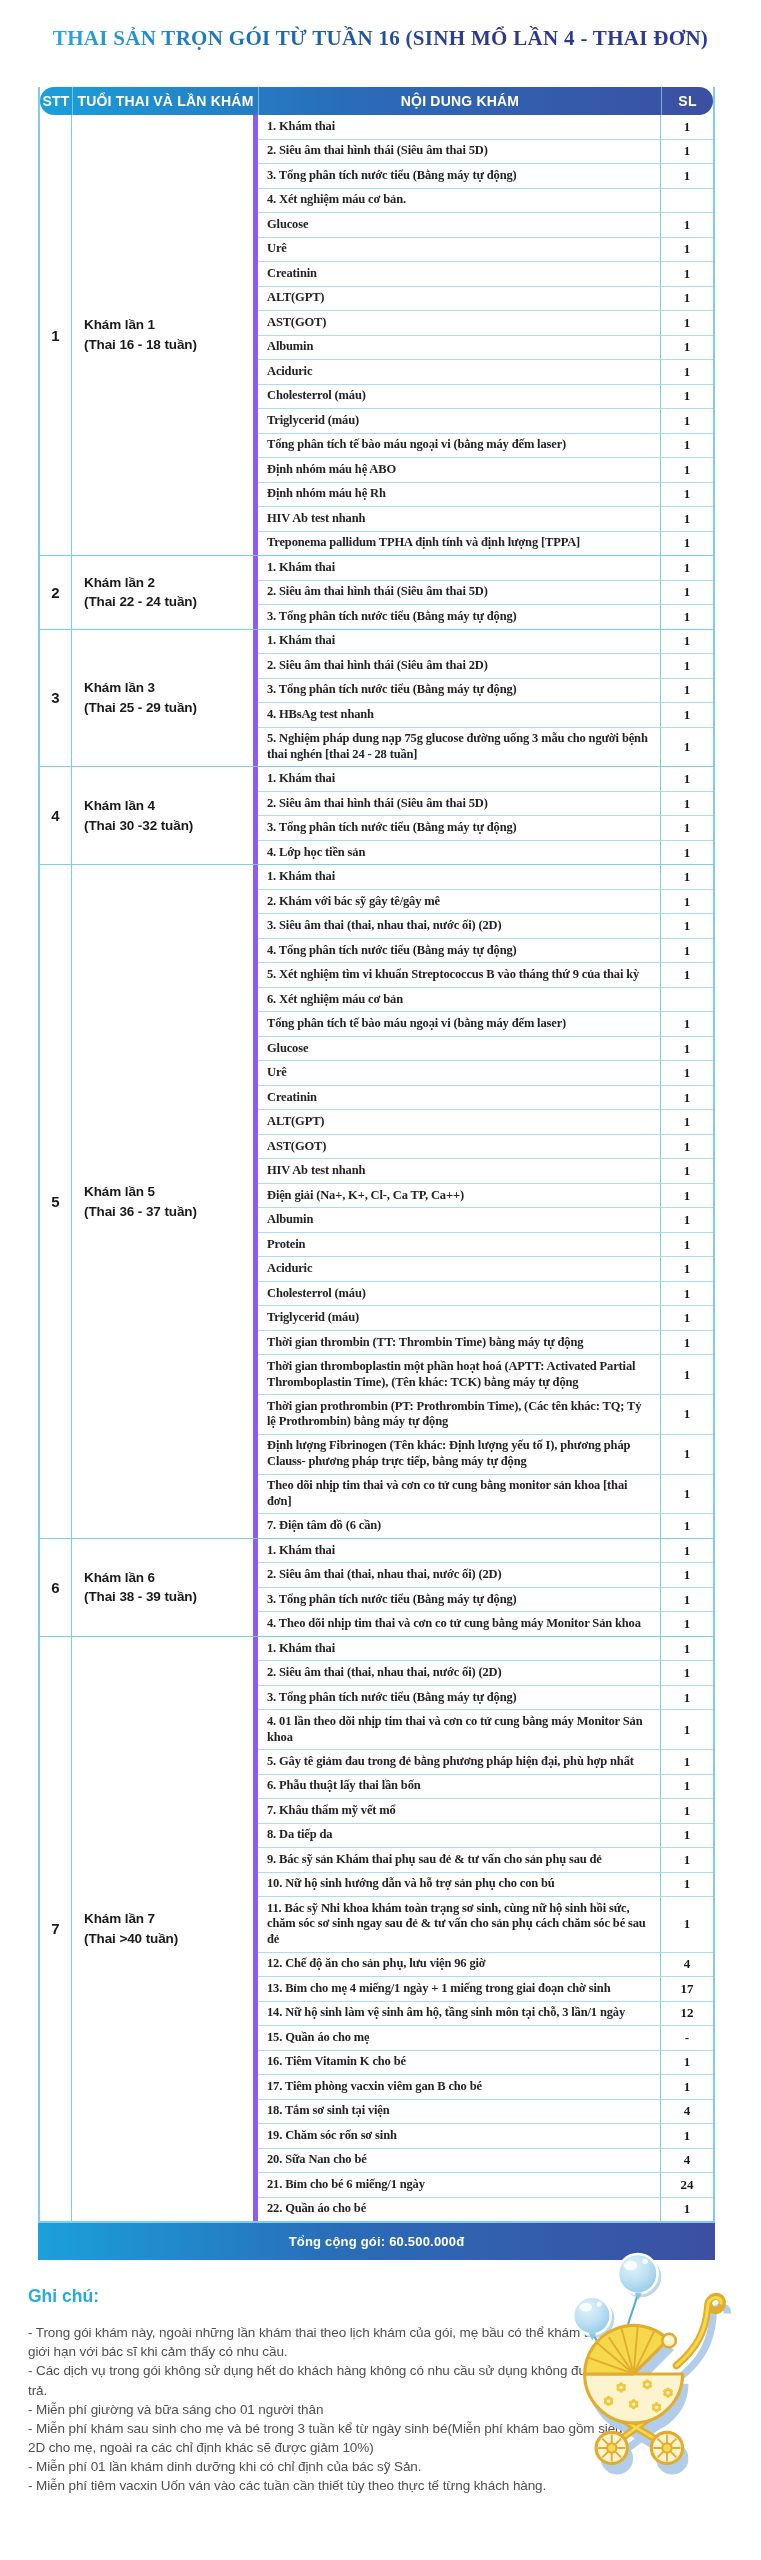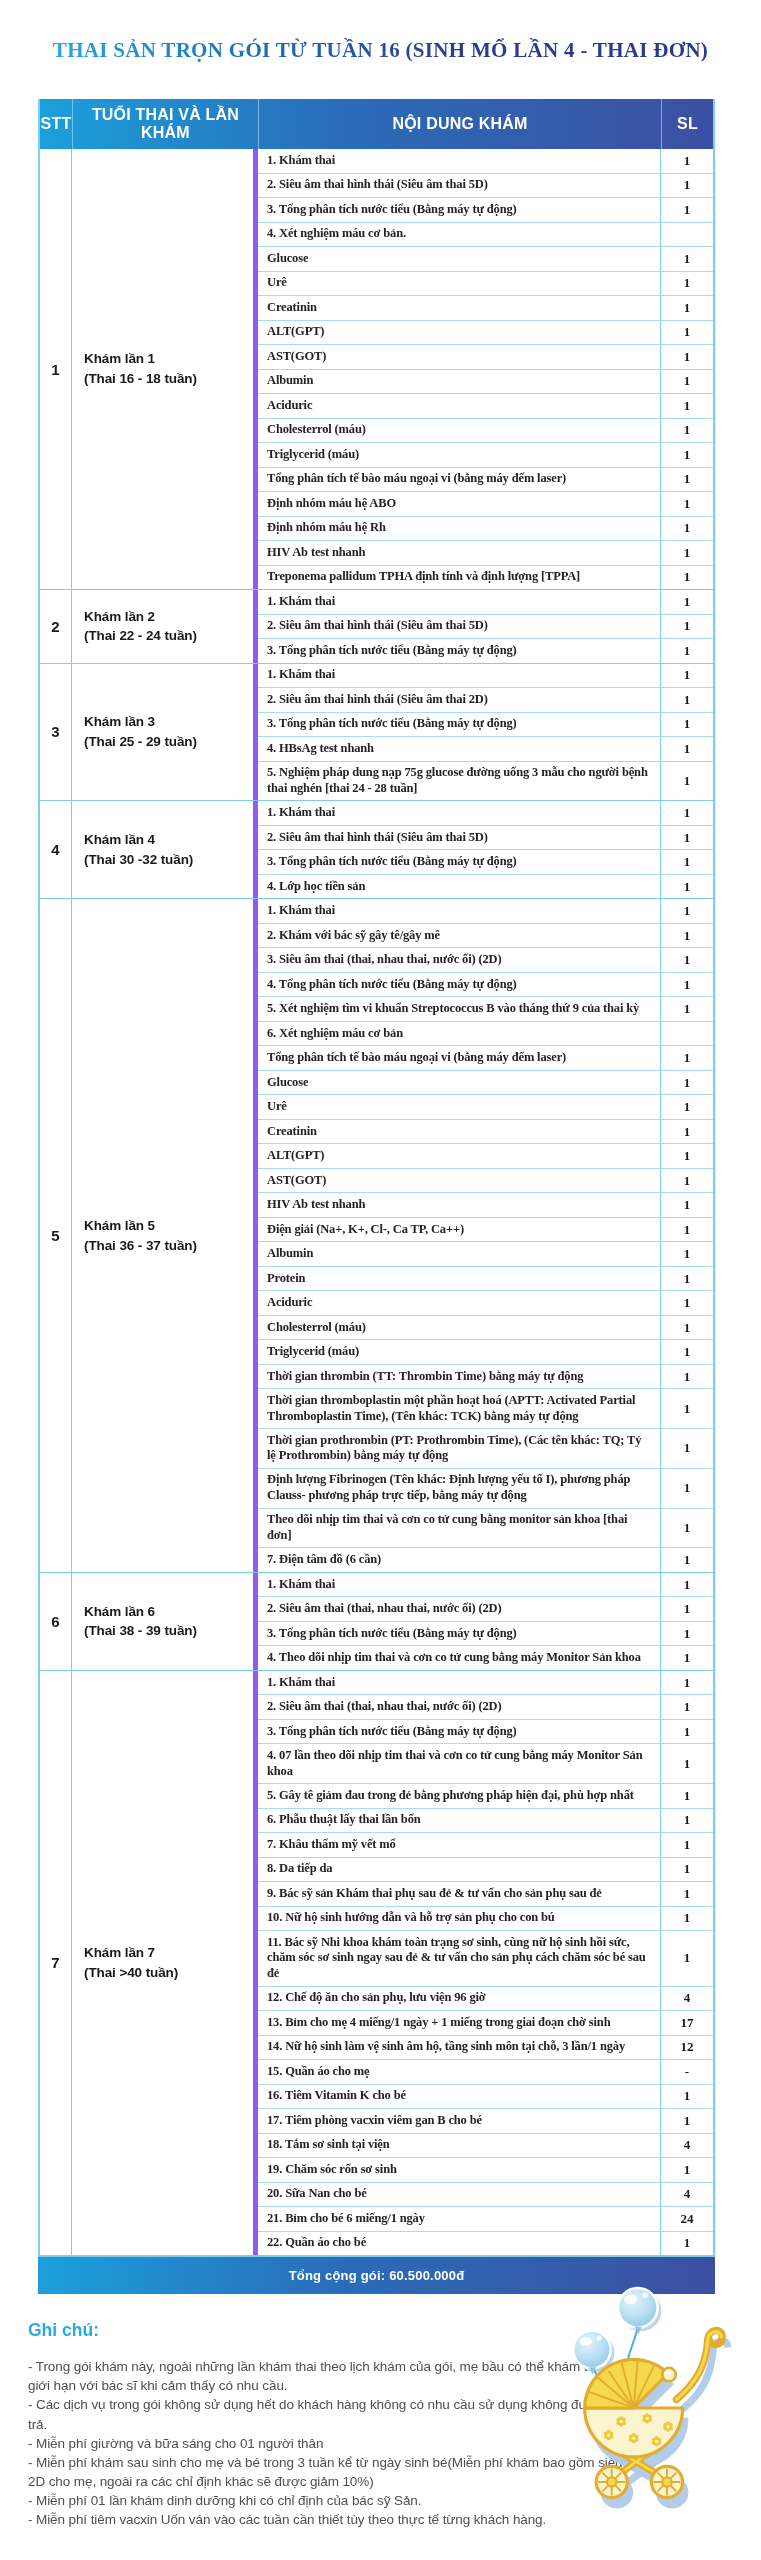--- a/index.html
+++ b/index.html
@@ -4,38 +4,38 @@
 <style>
   html,body{margin:0;padding:0;}
   body{
     width:761px;height:2560px;overflow:hidden;background:#ffffff;position:relative;
     font-family:"Liberation Sans",sans-serif;
     -webkit-font-smoothing:antialiased;
   }
   .page{padding-top:22px;}
   .title{
     text-align:center;font-family:"Liberation Serif",serif;font-weight:bold;
-    font-size:21px;letter-spacing:.3px;margin:16px 10px;color:#2B3990;
+    font-size:21px;letter-spacing:.3px;margin:4px 10px;color:#2B3990;
   }
   @supports (-webkit-background-clip: text){
     .title{
       background:linear-gradient(90deg,#29ABE2 4%,#1B75BC 30%,#2B3990 62%,#2B3990 100%);
       -webkit-background-clip:text;background-clip:text;
       -webkit-text-fill-color:transparent;
     }
   }
   .pkg-table{
     margin:36px 46px 0 38px;
     border:2px solid #7ECDEF;
     border-top:none;
   }
   .thead{
-    display:flex;height:50px;
+    display:flex;height:28px;
     background:linear-gradient(90deg,#1BA0DB 0%,#2A6CB8 45%,#3C4FA2 100%);
-    color:#fff;font-weight:bold;font-size:16px;letter-spacing:.2px;
+    color:#fff;font-weight:bold;font-size:14px;letter-spacing:.2px;border-radius:14px;
   }
   .th{display:flex;align-items:center;justify-content:center;text-align:center;box-sizing:border-box;}
   .th + .th{border-left:1px solid rgba(160,220,246,.65);}
   .col-stt{width:32px;flex:0 0 auto;}
   .col-visit{width:186px;flex:0 0 auto;}
   .col-content{flex:1 1 auto;min-width:0;}
   .col-qty{width:52px;flex:0 0 auto;}
   .group{display:flex;border-top:1.5px solid #7ECDEF;}
   .group:first-child{border-top:none;}
   .g-stt{
@@ -392,21 +392,21 @@
             </div>
             <div class="item">
               <div class="item-label">2. Siêu âm thai (thai, nhau thai, nước ối) (2D)</div>
               <div class="item-qty">1</div>
             </div>
             <div class="item">
               <div class="item-label">3. Tổng phân tích nước tiểu (Bằng máy tự động)</div>
               <div class="item-qty">1</div>
             </div>
             <div class="item">
-              <div class="item-label">4. 07 lần theo dõi nhịp tim thai và cơn co tử cung bằng máy Monitor Sản khoa</div>
+              <div class="item-label">4. 01 lần theo dõi nhịp tim thai và cơn co tử cung bằng máy Monitor Sản khoa</div>
               <div class="item-qty">1</div>
             </div>
             <div class="item">
               <div class="item-label">5. Gây tê giảm đau trong đẻ bằng phương pháp hiện đại, phù hợp nhất</div>
               <div class="item-qty">1</div>
             </div>
             <div class="item">
               <div class="item-label">6. Phẫu thuật lấy thai lần bốn</div>
               <div class="item-qty">1</div>
             </div>

